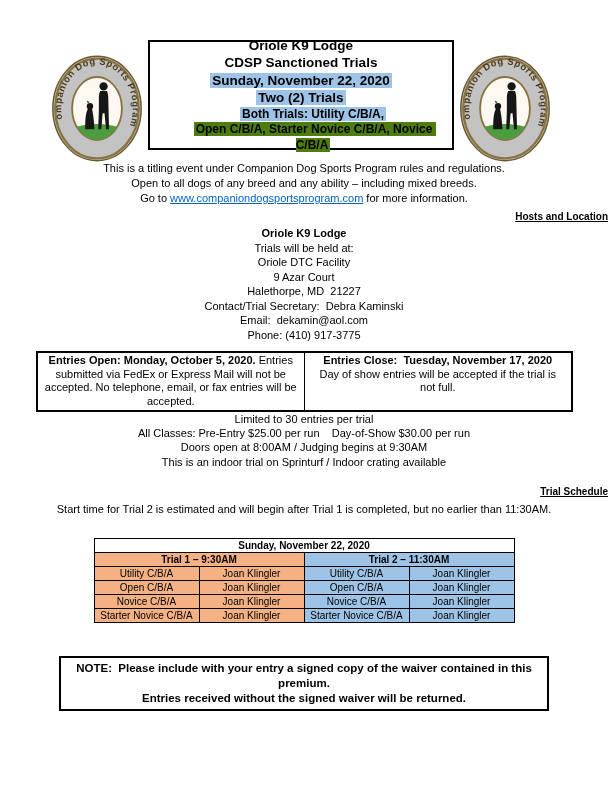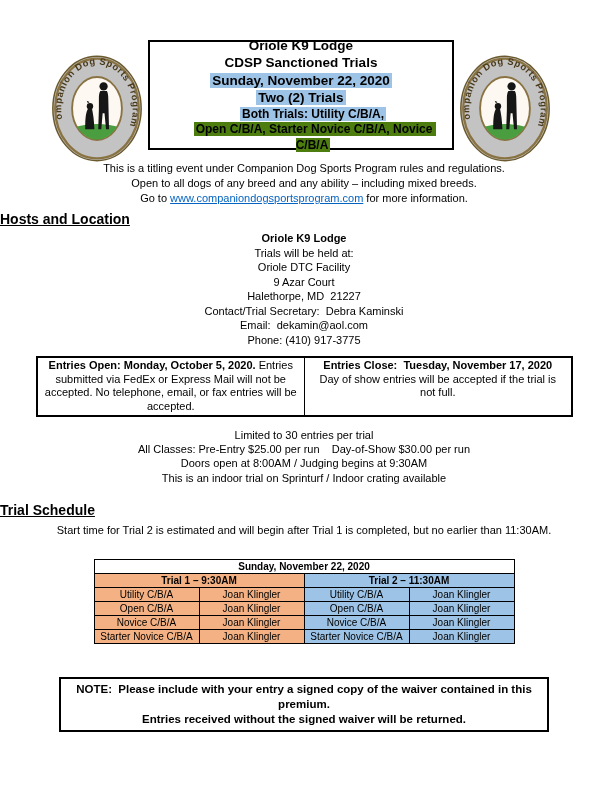--- a/index.html
+++ b/index.html
@@ -24,37 +24,37 @@
   }
   .header-box .big   { font-size:13.5px; font-weight:bold; line-height:17.5px; }
   .header-box .small { font-size:12px;   font-weight:bold; line-height:15.5px;margin-left:24px; }
   .hl { padding:0 2px; }
 
   
   .intro { margin-top:9px; text-align:center; font-size:11px; line-height:15px; }
   .intro a { color:#0563C1; text-decoration:underline; }
 
   .section-heading {
-    text-align:left; font-size:14px; font-weight:bold;
+    text-align:right; font-size:10px; font-weight:bold;
     text-decoration:underline; margin-top:5px;
   }
 
   .hosts { text-align:center; font-size:11px; line-height:14.5px; margin-top:4px; }
   .hosts .bold { font-weight:bold; }
 
   
   .entries-row {
     margin:9px auto 0 auto; margin-left:36px; width:537px;
     border:2px solid #000; display:flex; font-size:11px; line-height:13.5px;
   }
   .entries-cell { width:50%; padding:1px 6px 2px 6px;text-align:center; }
   .entries-cell.open { border-right:1.5px solid #000; }
   .entries-cell .bold { font-weight:bold; }
 
-  .details { margin-top:11px; text-align:center; font-size:11px; line-height:14.2px; }
+  .details { text-align:center; font-size:11px; line-height:14.2px; }
 
   .sched-note { margin-top:6px; text-align:center; font-size:11px; }
 
   
   table.schedule {
     margin:23px auto 0 auto; width:421px; border-collapse:collapse;
     font-size:10px; text-align:center;
   }
   table.schedule td { border:1px solid #000; padding:1px 2px; height:13px; }
   table.schedule .hdr { font-weight:bold; }

